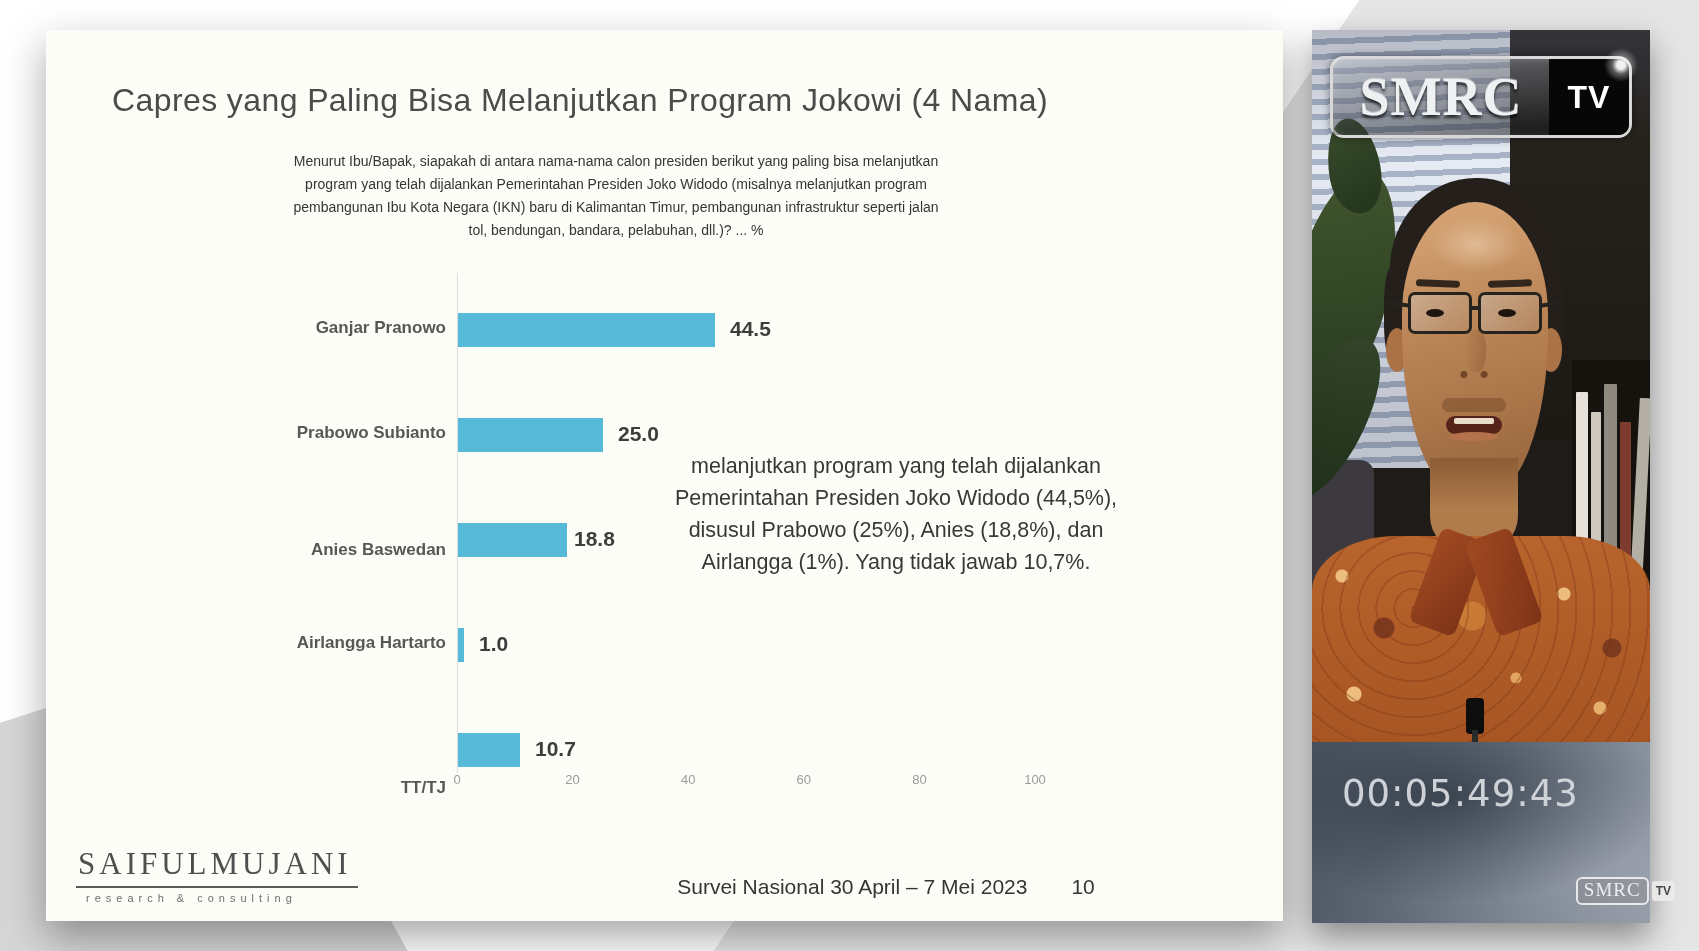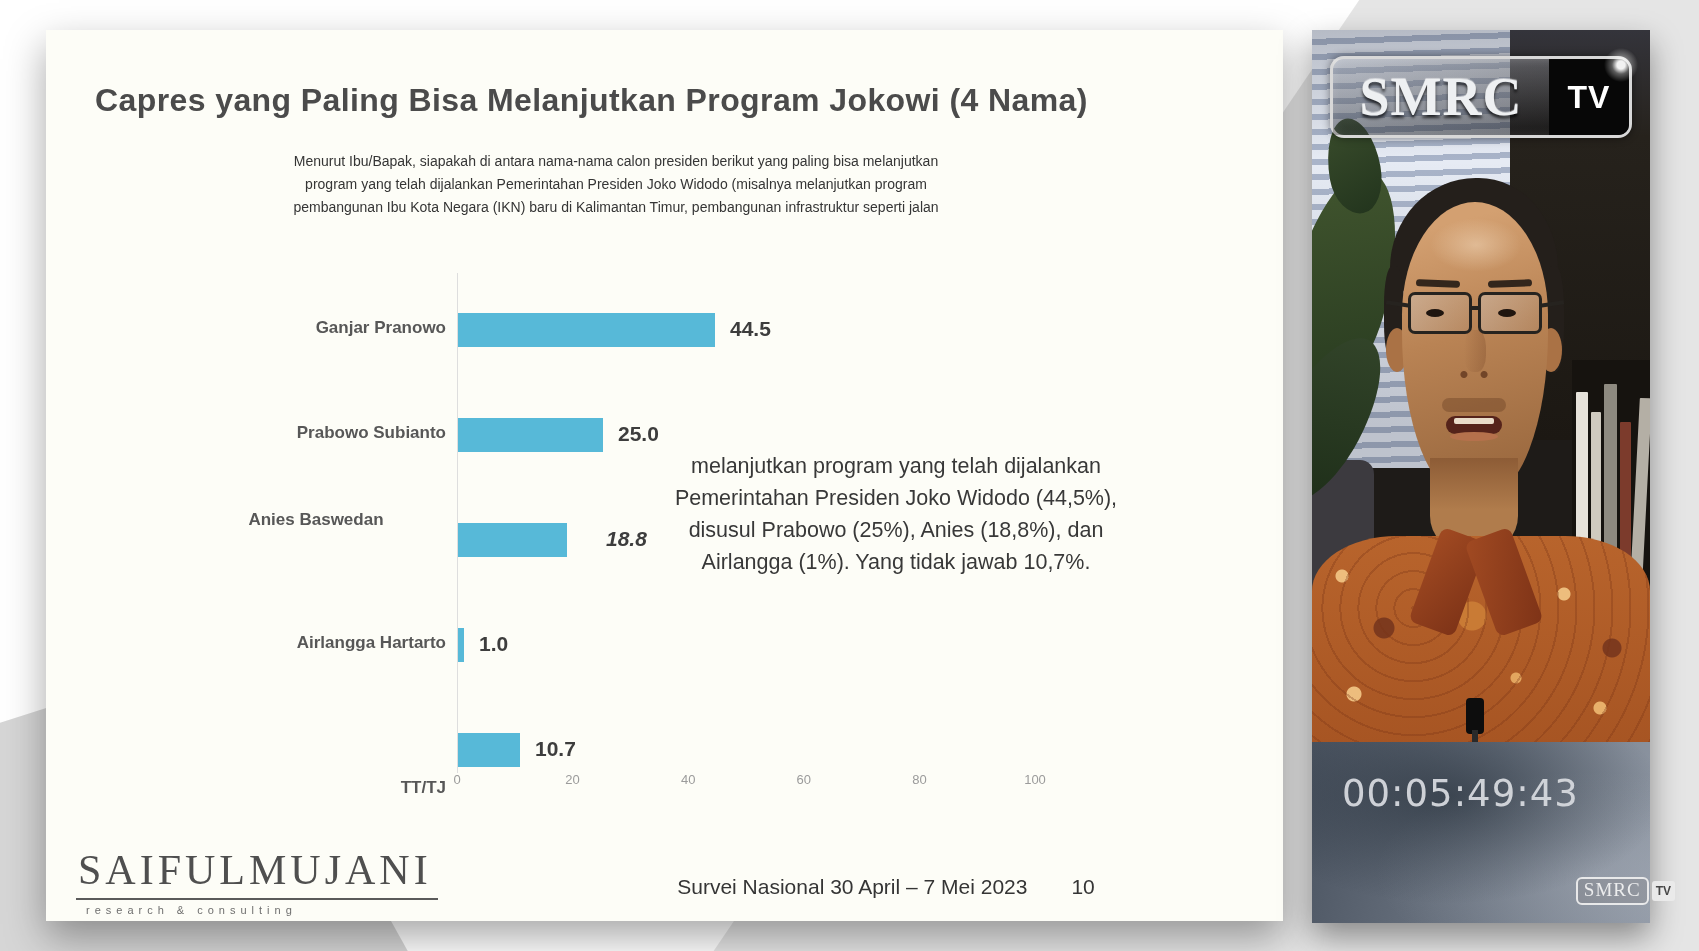--- a/index.html
+++ b/index.html
@@ -9,33 +9,33 @@
     background:linear-gradient(115deg,#81706 7,#7f6d64 0%,#7a685f 38%,#6f5d54 58%,#57463e 80%,#4a3931 100%);
   }
   .band{position:absolute;inset:0;pointer-events:none;}
   .band-light{clip-path:polygon(55% 0,72% 0,30% 100%,13% 100%);background:rgba(255,255,255,.05);}
   .band-dark{clip-path:polygon(80% 0,100% 0,100% 100%,42% 100%);background:rgba(0,0,0,.10);}
   .band-dark2{clip-path:polygon(0 76%,14% 68%,24% 100%,0 100%);background:rgba(0,0,0,.16);}
 
   
   .slide{position:absolute;left:46px;top:30px;width:1237px;height:891px;background:#fdfdf7;
          box-shadow:0 16px 38px rgba(0,0,0,.35);}
-  .slide-title{position:absolute;left:49px;top:52px;font-size:32px;font-weight:bold;color:#4b4b4b;letter-spacing:.4px;}
+  .slide-title{position:absolute;left:66px;top:52px;font-size:32px;font-weight:normal;color:#4b4b4b;letter-spacing:.4px;}
   .question{position:absolute;left:48px;top:120px;width:1044px;text-align:center;
             font-size:14px;line-height:23px;color:#353535;}
   .axis-line{position:absolute;left:411px;top:243px;width:1px;height:500px;background:#dedede;}
   .cat-label{position:absolute;left:140px;width:260px;text-align:right;font-weight:bold;
              font-size:17px;color:#575757;}
   .bar{position:absolute;left:412px;height:34px;background:#57b9d8;}
   .val-label{position:absolute;font-weight:bold;font-size:21px;color:#3d3d3d;}
   .x-tick{position:absolute;top:742px;transform:translateX(-50%);font-size:13px;color:#9b9b9b;}
   .annotation{position:absolute;left:600px;top:420px;width:500px;text-align:center;
               font-size:21.5px;line-height:32px;color:#383838;}
   .sm-logo{position:absolute;left:30px;top:816px;}
-  .sm-name{font-family:"Liberation Serif",serif;font-size:42px;letter-spacing:4px;color:#4f4f4f;
+  .sm-name{font-family:"Liberation Serif",serif;font-size:31px;letter-spacing:4px;color:#4f4f4f;
            border-bottom:2px solid #5a5a5a;padding:0 6px 4px 2px;}
   .sm-tagline{font-size:11px;letter-spacing:5px;color:#6e6e6e;margin-top:4px;padding-left:10px;}
   .slide-footer{position:absolute;left:560px;top:845px;width:560px;display:flex;justify-content:center;
                 gap:44px;font-size:21px;color:#353535;}
 
   
   .video{position:absolute;left:1312px;top:30px;width:338px;height:893px;background:#1e1b18;
          overflow:hidden;box-shadow:0 14px 30px rgba(0,0,0,.4);}
   .blinds{position:absolute;left:0;top:0;width:208px;height:438px;
           background:repeating-linear-gradient(178deg,#e6ebf4 0 9px,#a9b4c9 9px 15px);}
@@ -143,34 +143,35 @@
 <div class="band band-light"></div>
 <div class="band band-dark"></div>
 <div class="band band-dark2"></div>
 
 <div class="slide">
   <div class="slide-title">Capres yang Paling Bisa Melanjutkan Program Jokowi (4 Nama)</div>
   <div class="question">
       <div>Menurut Ibu/Bapak, siapakah di antara nama-nama calon presiden berikut yang paling bisa melanjutkan</div>
       <div>program yang telah dijalankan Pemerintahan Presiden Joko Widodo (misalnya melanjutkan program</div>
       <div>pembangunan Ibu Kota Negara (IKN) baru di Kalimantan Timur, pembangunan infrastruktur seperti jalan</div>
+      <div>tol, bendungan, bandara, pelabuhan, dll.)? ... %</div>
     </div>
 
   <div>
     <div class="axis-line"></div>
     <div>
         <div class="cat-label" style="top: 288px;">Ganjar Pranowo</div>
         <div class="bar" style="top: 283px; width: 257px; background: rgb(87, 185, 216);"></div>
         <div class="val-label" style="top: 287px; left: 684px;">44.5</div>
         <div class="cat-label" style="top: 393px;">Prabowo Subianto</div>
         <div class="bar" style="top: 388px; width: 145px; background: rgb(87, 185, 216);"></div>
         <div class="val-label" style="top: 392px; left: 572px;">25.0</div>
-        <div class="cat-label" style="top: 480px; text-align: center;">Anies Baswedan</div>
+        <div class="cat-label" style="top: 510px;">Anies Baswedan</div>
         <div class="bar" style="top: 493px; width: 109px; background: rgb(87, 185, 216);"></div>
-        <div class="val-label" style="top: 497px; left: 560px; font-style: italic;">18.8</div>
+        <div class="val-label" style="top: 497px; left: 528px;">18.8</div>
         <div class="cat-label" style="top: 603px;">Airlangga Hartarto</div>
         <div class="bar" style="top: 598px; width: 6px; background: rgb(87, 185, 216);"></div>
         <div class="val-label" style="top: 602px; left: 433px; text-align: center;">1.0</div>
         <div class="cat-label" style="top: 708px; margin-top: 40px;">TT/TJ</div>
         <div class="bar" style="top: 703px; width: 62px; background: rgb(87, 185, 216);"></div>
         <div class="val-label" style="top: 707px; left: 489px;">10.7</div>
       </div>
     <div>
         <div class="x-tick" style="left: 411px;">0</div>
         <div class="x-tick" style="left: 526.6px;">20</div>

